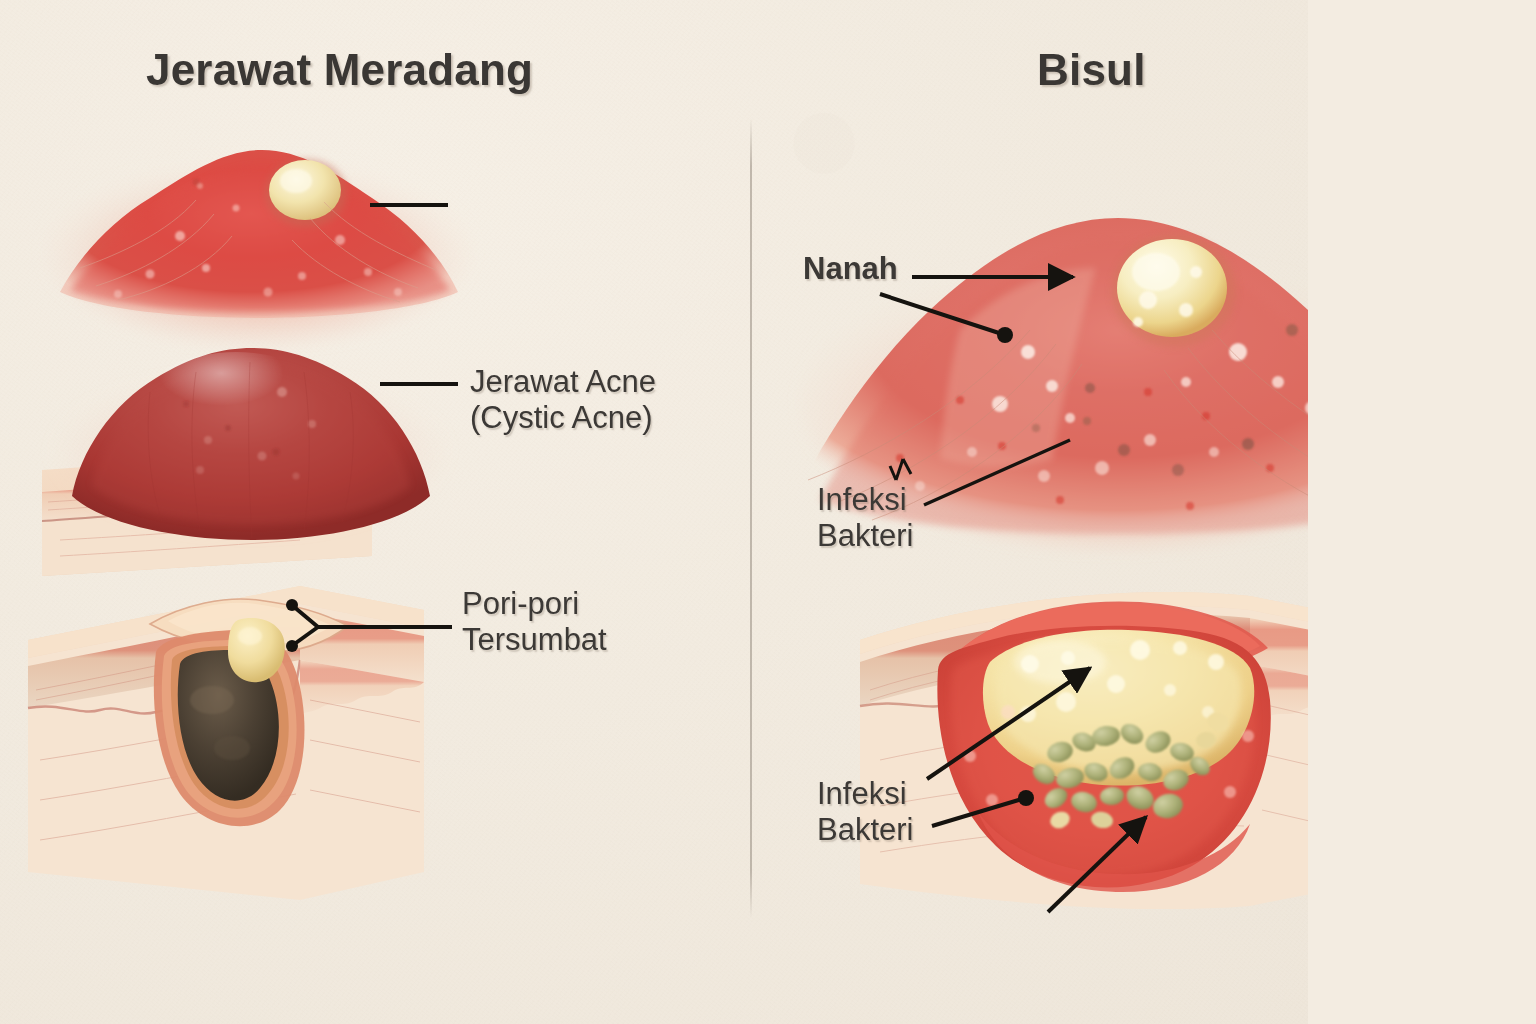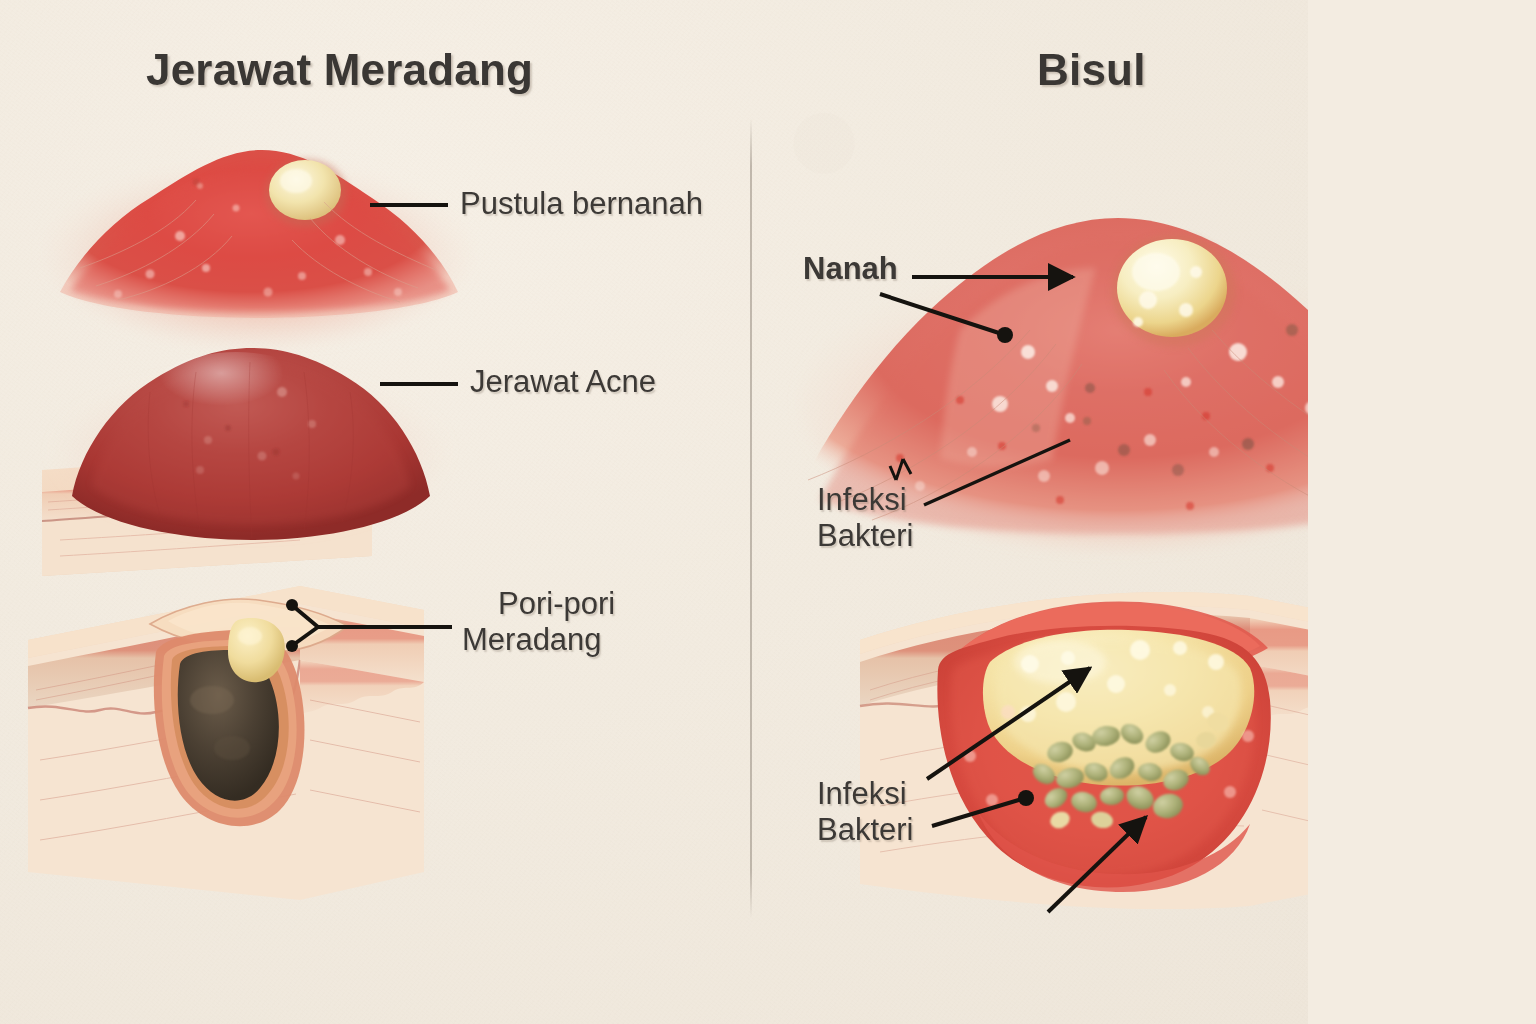--- a/index.html
+++ b/index.html
@@ -520,26 +520,26 @@
     <g>
       <line x1="1048" y1="912" x2="1146" y2="817" stroke="#15130f" stroke-width="4" marker-end="url(#arrowR)"></line>
     </g>
   </svg>
 
   <div class="divider"></div>
 
   <div class="title" id="title-left">Jerawat Meradang</div>
   <div class="title" id="title-right">Bisul</div>
 
-  <div class="label" style="left:460px;top:185px;">Pustula bernanah</div>
 
   <div class="label" style="left:470px;top:363px;">Jerawat Acne</div>
-
-  <div class="label" style="left:462px;top:585px;margin-left:36px;">Pori-pori</div>
-  <div class="label" style="left:462px;top:621px;">Meradang</div>
+  <div class="label" style="left:470px;top:399px;">(Cystic Acne)</div>
+
+  <div class="label" style="left:462px;top:585px;">Pori-pori</div>
+  <div class="label" style="left:462px;top:621px;">Tersumbat</div>
 
   <div class="label bold" style="left:803px;top:250px;">Nanah</div>
 
   <div class="label" style="left:817px;top:481px;">Infeksi</div>
   <div class="label" style="left:817px;top:517px;">Bakteri</div>
 
   <div class="label" style="left:817px;top:775px;">Infeksi</div>
   <div class="label" style="left:817px;top:811px;">Bakteri</div>
 
 

